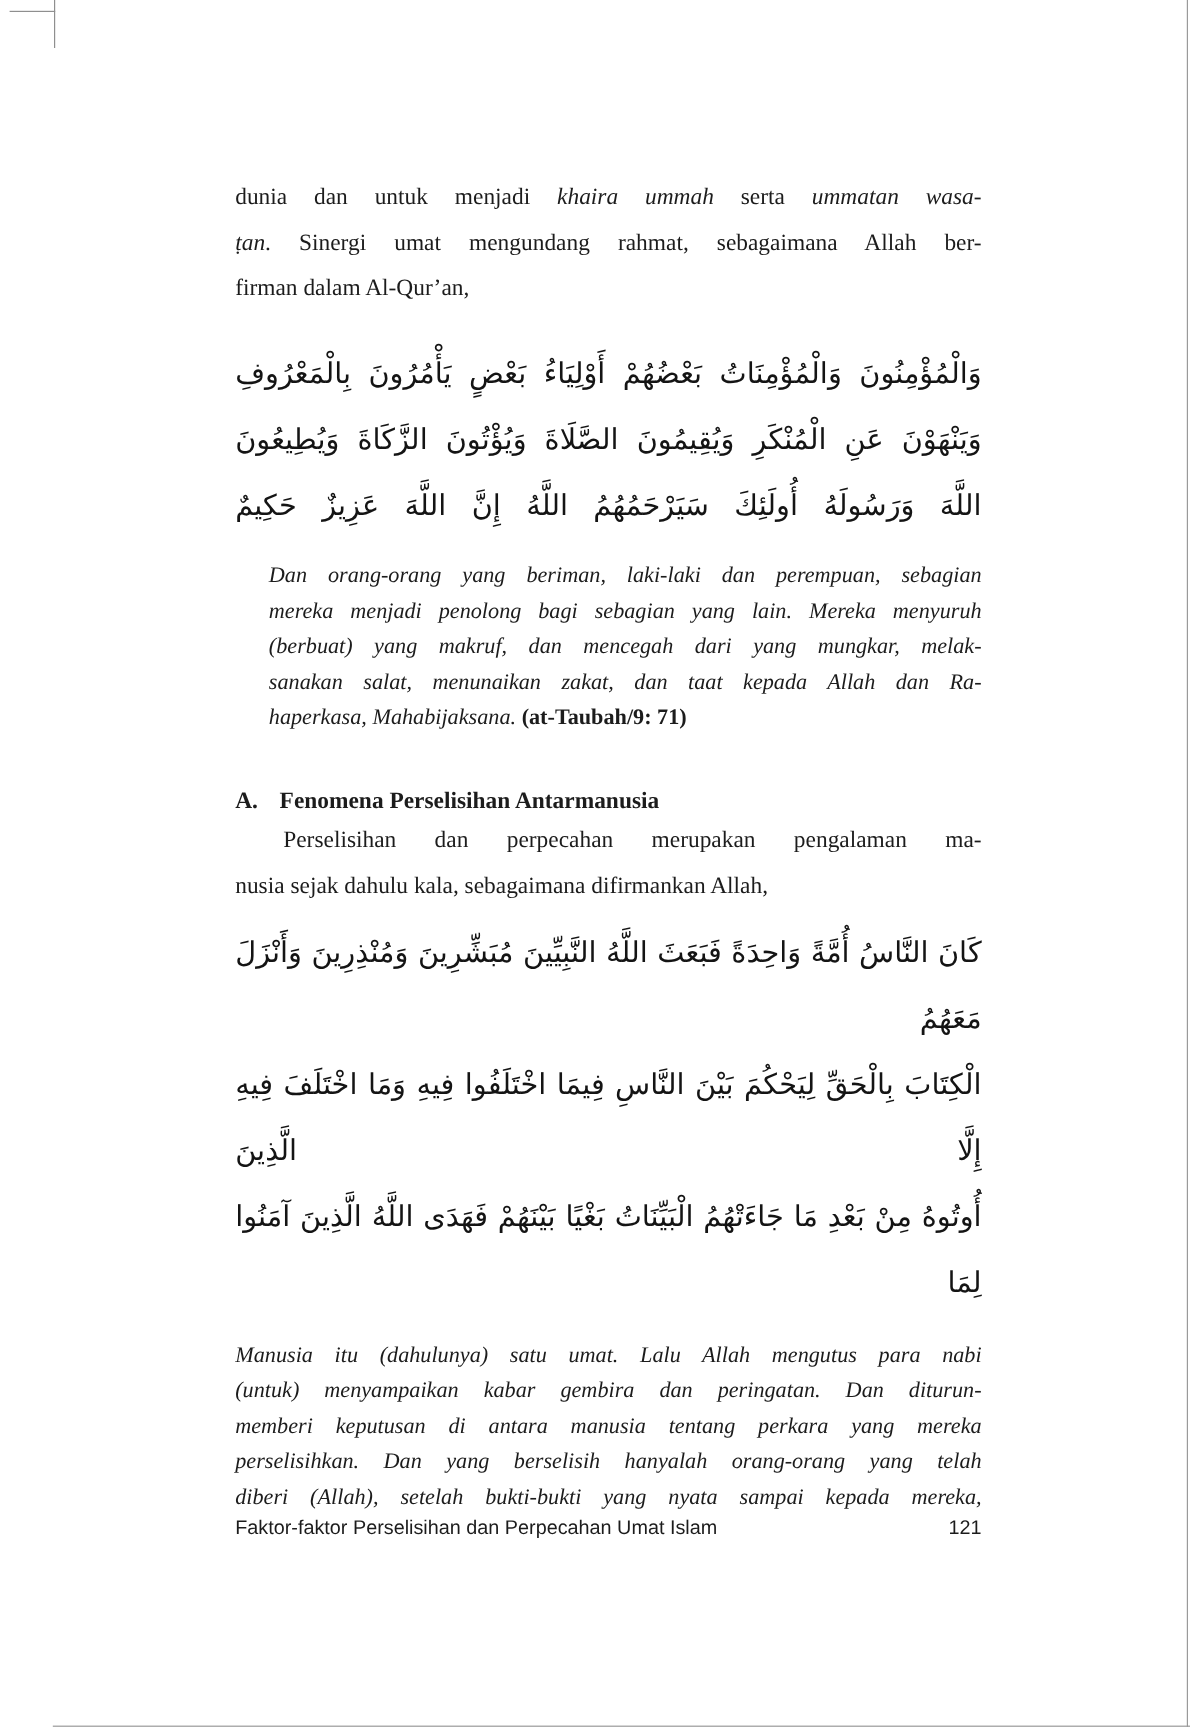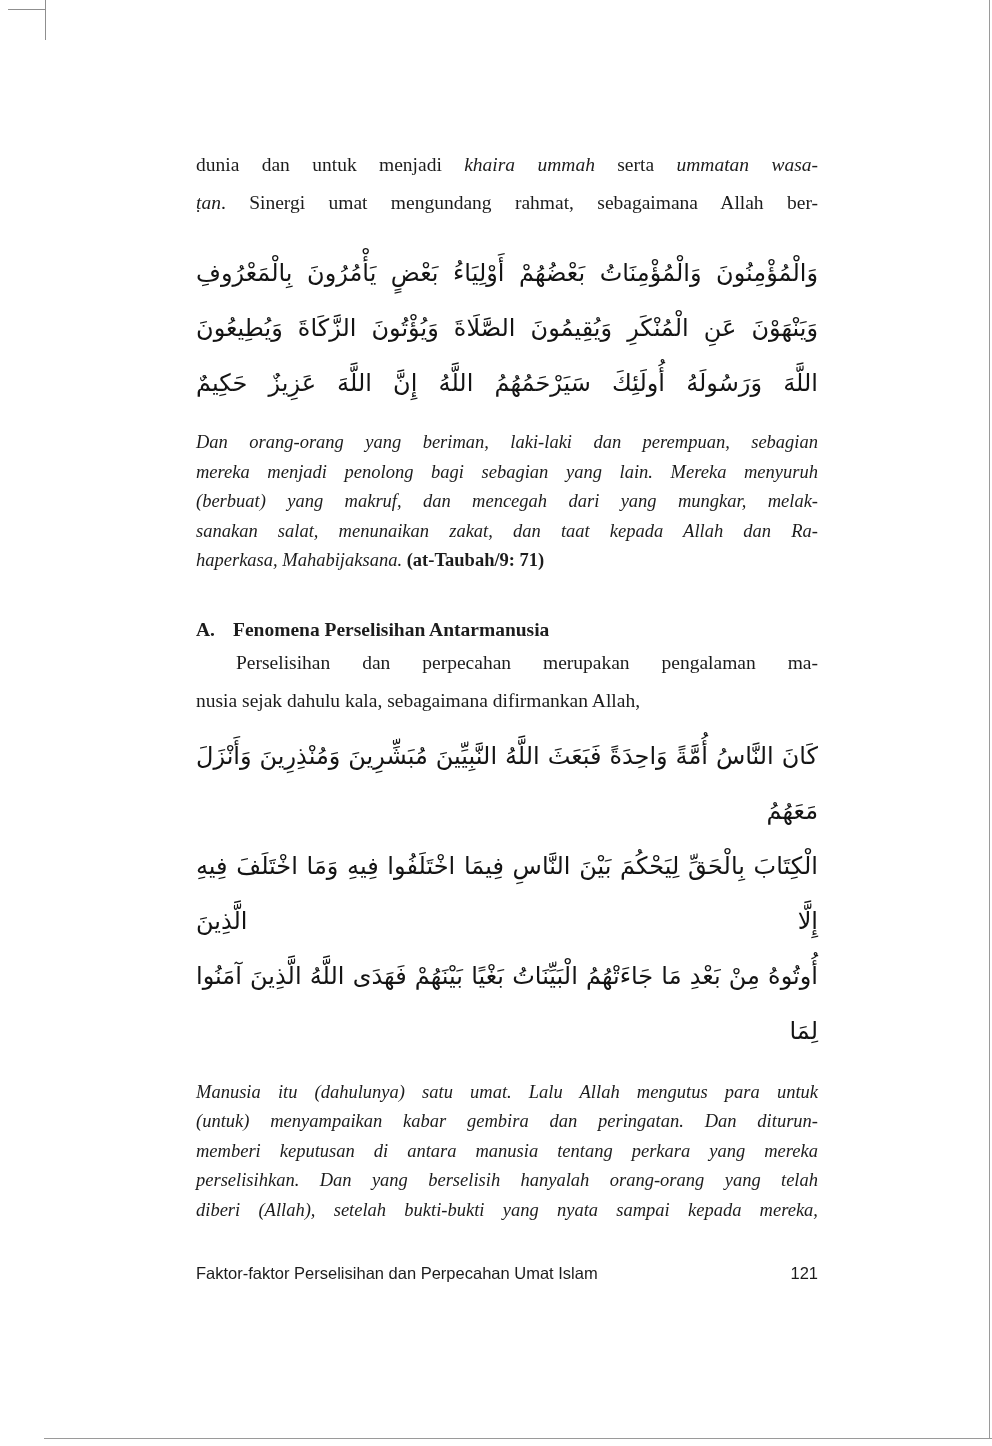--- a/index.html
+++ b/index.html
@@ -29,21 +29,21 @@
     direction: rtl;
     font-family: "DejaVu Sans", sans-serif;
     font-size: 24px;
     line-height: 55px;
     color: #141414;
   }
   .quran-1 { margin-top: 24px; }
   .quran-2 { margin-top: 9px; }
 
   .trans { font-size: 18.5px; line-height: 29.5px; font-style: italic; }
-  .trans-1 { margin-top: 17px; }
+  .trans-1 { margin-top: 17px; margin-left: 28px; }
   .trans-2 { margin-top: 19px; }
 
   .heading { margin-top: 40px; font-size: 19.5px; line-height: 28px; font-weight: bold; font-family: Liberation Serif, serif; }
   .heading .hlabel { display: inline-block; width: 37px; }
 
   .para-2 { }
 
   .footer {
     position: absolute;
     left: 196px; top: 1264px; width: 622px;
@@ -66,20 +66,21 @@
   <div class="edge tl-h"></div>
   <div class="edge tl-v"></div>
   <div class="edge right-line"></div>
   <div class="edge bottom-line"></div>
 
   <div class="content">
 
     <div class="body-text intro">
         <div class="tline"><span>dunia dan untuk menjadi </span><span class="it">khaira ummah</span><span> serta </span><span class="it">ummatan wasa-</span></div>
         <div class="tline"><span class="it">ṭan</span><span>. Sinergi umat mengundang rahmat, sebagaimana Allah ber-</span></div>
+        <div class="tline last"><span>firman dalam Al-Qur’an,</span></div>
       </div>
 
     <div class="arabic quran-1" dir="rtl" lang="ar">
         <div class="tline"><span>وَالْمُؤْمِنُونَ وَالْمُؤْمِنَاتُ بَعْضُهُمْ أَوْلِيَاءُ بَعْضٍ يَأْمُرُونَ بِالْمَعْرُوفِ</span></div>
         <div class="tline"><span>وَيَنْهَوْنَ عَنِ الْمُنْكَرِ وَيُقِيمُونَ الصَّلَاةَ وَيُؤْتُونَ الزَّكَاةَ وَيُطِيعُونَ</span></div>
         <div class="tline"><span>اللَّهَ وَرَسُولَهُ أُولَئِكَ سَيَرْحَمُهُمُ اللَّهُ إِنَّ اللَّهَ عَزِيزٌ حَكِيمٌ</span></div>
       </div>
 
     <div class="trans trans-1">
         <div class="tline"><span>Dan orang-orang yang beriman, laki-laki dan perempuan, sebagian</span></div>
@@ -98,21 +99,21 @@
         <div class="tline last"><span>nusia sejak dahulu kala, sebagaimana difirmankan Allah,</span></div>
       </div>
 
     <div class="arabic quran-2" dir="rtl" lang="ar">
         <div class="tline"><span>كَانَ النَّاسُ أُمَّةً وَاحِدَةً فَبَعَثَ اللَّهُ النَّبِيِّينَ مُبَشِّرِينَ وَمُنْذِرِينَ وَأَنْزَلَ مَعَهُمُ</span></div>
         <div class="tline"><span>الْكِتَابَ بِالْحَقِّ لِيَحْكُمَ بَيْنَ النَّاسِ فِيمَا اخْتَلَفُوا فِيهِ وَمَا اخْتَلَفَ فِيهِ إِلَّا الَّذِينَ</span></div>
         <div class="tline"><span>أُوتُوهُ مِنْ بَعْدِ مَا جَاءَتْهُمُ الْبَيِّنَاتُ بَغْيًا بَيْنَهُمْ فَهَدَى اللَّهُ الَّذِينَ آمَنُوا لِمَا</span></div>
       </div>
 
     <div class="trans trans-2">
-        <div class="tline"><span>Manusia itu (dahulunya) satu umat. Lalu Allah mengutus para untuk</span></div>
+        <div class="tline"><span>Manusia itu (dahulunya) satu umat. Lalu Allah mengutus para nabi</span></div>
         <div class="tline"><span>(untuk) menyampaikan kabar gembira dan peringatan. Dan diturun-</span></div>
         <div class="tline"><span>memberi keputusan di antara manusia tentang perkara yang mereka</span></div>
         <div class="tline"><span>perselisihkan. Dan yang berselisih hanyalah orang-orang yang telah</span></div>
         <div class="tline"><span>diberi (Allah), setelah bukti-bukti yang nyata sampai kepada mereka,</span></div>
       </div>
 
   </div>
 
   <div class="footer">
     <span>Faktor-faktor Perselisihan dan Perpecahan Umat Islam</span>

